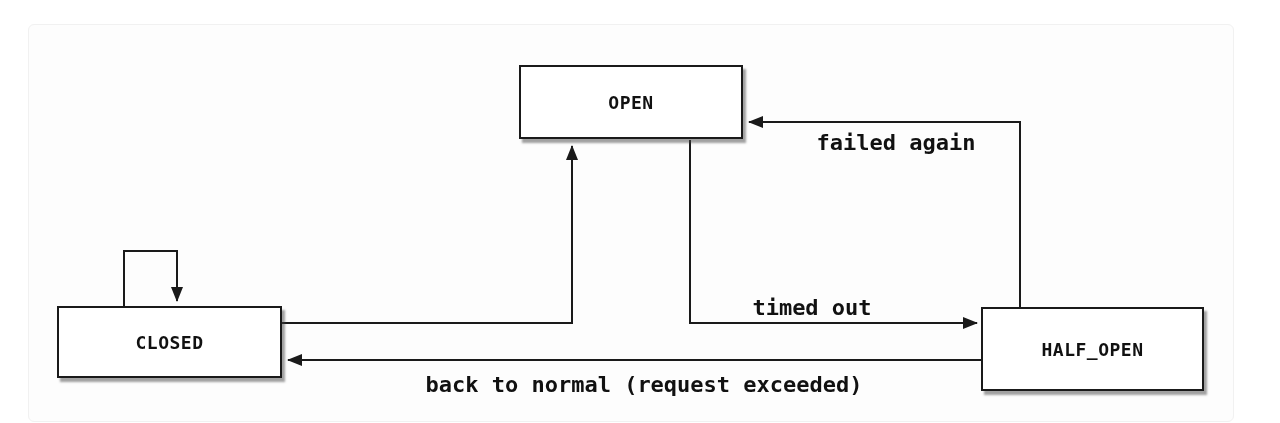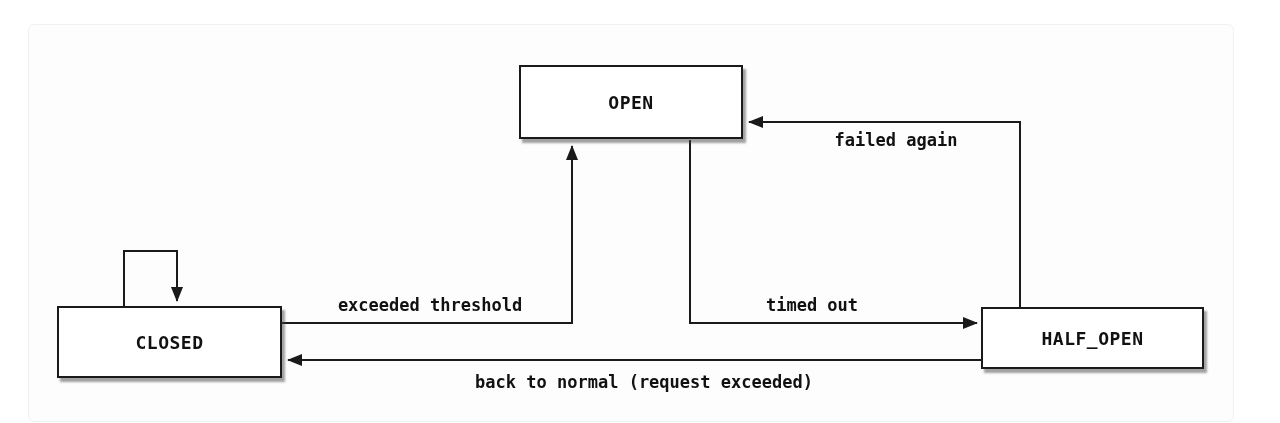--- a/index.html
+++ b/index.html
@@ -47,25 +47,25 @@
   }
   .node span {
     font-size: 18px;
     font-weight: bold;
     color: #111111;
     letter-spacing: 0.5px;
     white-space: nowrap;
   }
   .node-open      { left: 519px; top: 65px;  width: 224px; height: 74px; }
   .node-closed    { left: 57px;  top: 306px; width: 225px; height: 72px; align-items: center; }
-  .node-half-open { left: 981px; top: 307px; width: 223px; height: 62px; }
+  .node-half-open { left: 981px; top: 307px; width: 223px; height: 84px; }
   .edge-label {
     position: absolute;
     transform: translateX(-50%);
-    font-size: 17px;
+    font-size: 22px;
     font-weight: bold;
     line-height: 1;
     color: #111111;
     white-space: nowrap;
   }
   .lbl-under-threshold { left: 163px; top: 222px; }
   .lbl-exceeded        { left: 430px; top: 297px; }
   .lbl-timed-out       { left: 812px; top: 297px; text-align: center; }
   .lbl-failed-again    { left: 896px; top: 132px; }
   .lbl-back-to-normal  { left: 644px; top: 374px; }
@@ -101,21 +101,20 @@
 
   <div class="node node-closed">
     <span>CLOSED</span>
   </div>
 
   <div class="node node-half-open">
     <span>HALF_OPEN</span>
   </div>
 
 
-  <div class="edge-label lbl-exceeded">exceeded threshold</div>
 
   <div class="edge-label lbl-timed-out">timed out</div>
 
   <div class="edge-label lbl-failed-again">failed again</div>
 
   <div class="edge-label lbl-back-to-normal">back to normal (request exceeded)</div>
 
 </div>
 
 </body></html>

